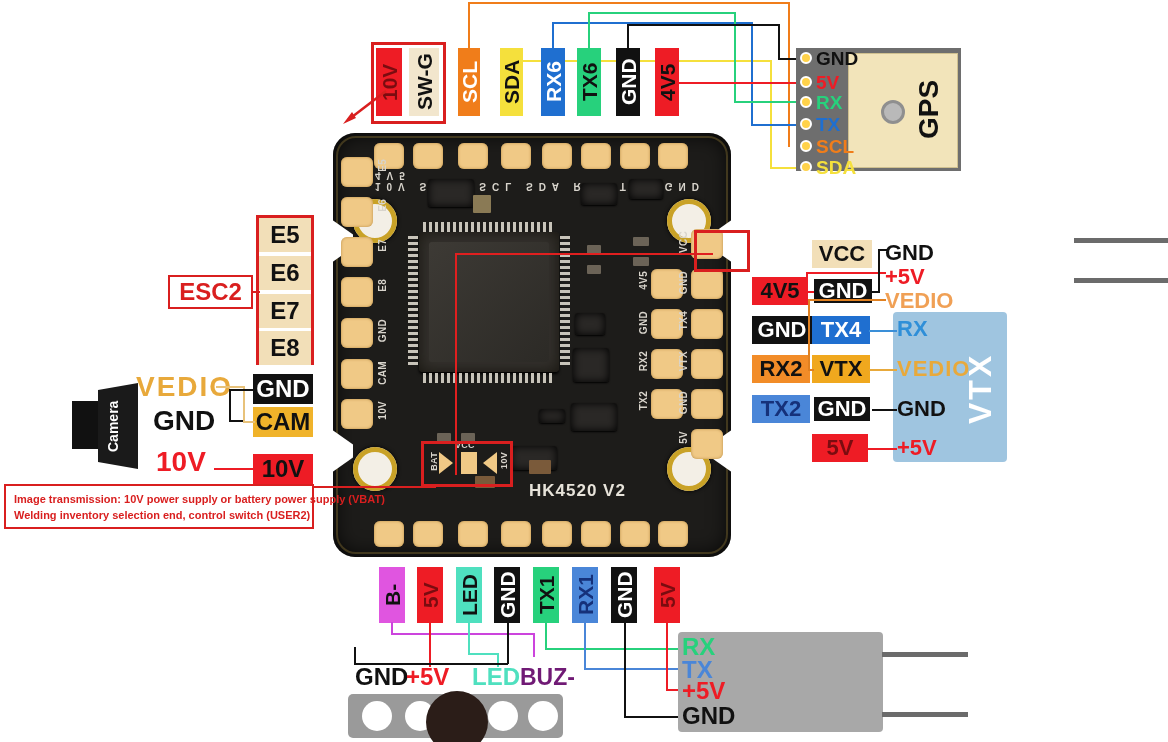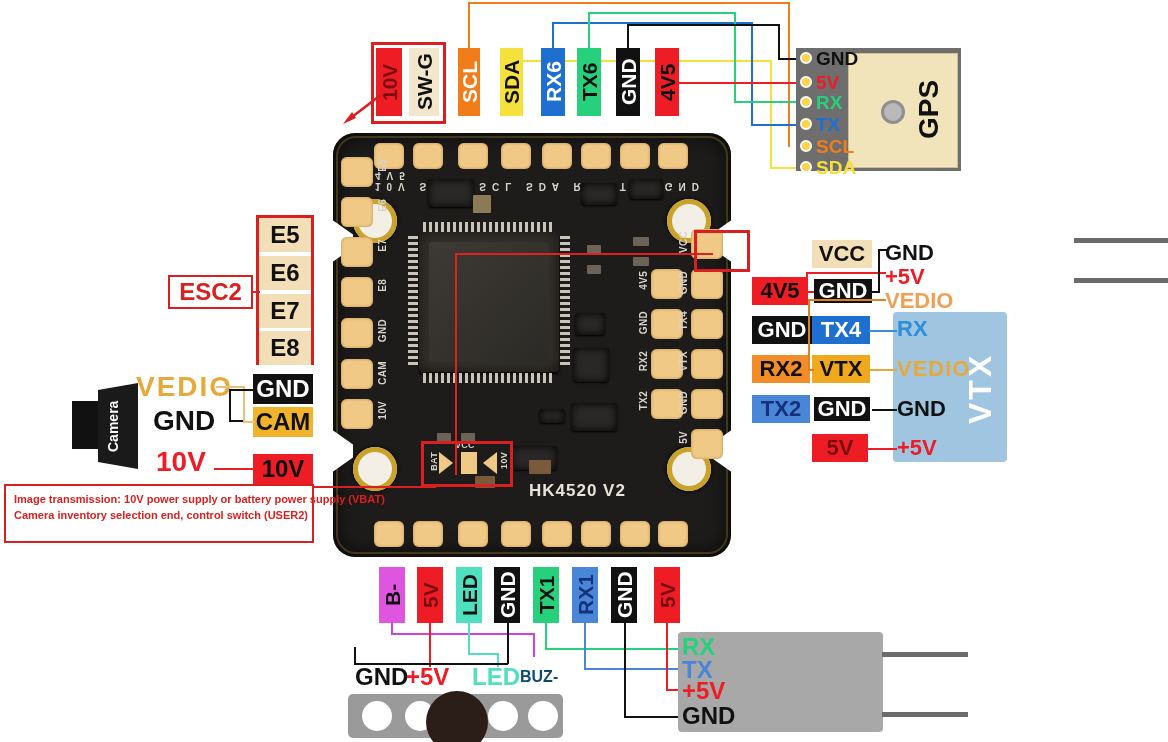--- a/index.html
+++ b/index.html
@@ -421,23 +421,23 @@
     </div>
 
   <div class="wire hw" style="left:216px;top:386px;width:28px;border-color:#e8c27a;"></div>
   <div class="wire vw" style="left:243px;top:386px;height:36px;border-color:#e8c27a;"></div>
   <div class="wire hw" style="left:243px;top:421px;width:12px;border-color:#e8c27a;"></div>
   <div class="wire hw" style="left:229px;top:420px;width:14px;border-color:#111;"></div>
   <div class="wire vw" style="left:229px;top:389px;height:32px;border-color:#111;"></div>
   <div class="wire hw" style="left:229px;top:389px;width:26px;border-color:#111;"></div>
   <div class="wire hw" style="left:214px;top:468px;width:40px;border-color:#ee1c25;"></div>
 
-  <div class="notebox" style="left:4px;top:484px;width:310px;height:59px;">
+  <div class="notebox" style="left:4px;top:484px;width:310px;height:45px;">
     <div>Image transmission: 10V power supply or battery power supply (VBAT)</div>
-    <div>Camera inventory selection end, control switch (USER2)</div>
+    <div>Welding inventory selection end, control switch (USER2)</div>
   </div>
   <div class="wire hw" style="left:313px;top:486px;width:122px;border-color:#d91f1f;"></div>
   <div class="wire vw" style="left:434px;top:486px;height:2px;border-color:#d91f1f;"></div>
 
   <div class="ant" style="left:1074px;top:238px;width:94px;"></div>
   <div class="ant" style="left:1074px;top:278px;width:94px;"></div>
   <div class="lbl" style="left:885px;top:240px;height:26px;color:#111;font-size:22px;">
       <span>GND</span>
     </div>
   <div class="lbl" style="left:885px;top:264px;height:26px;color:#ee1c25;font-size:22px;">
@@ -569,21 +569,21 @@
 
   <div class="lbl" style="left:355px;top:663px;height:28px;color:#111;font-size:24px;">
       <span>GND</span>
     </div>
   <div class="lbl" style="left:406px;top:663px;height:28px;color:#ee1c25;font-size:24px;">
       <span>+5V</span>
     </div>
   <div class="lbl" style="left:472px;top:663px;height:28px;color:#4fe0bf;font-size:24px;">
       <span>LED</span>
     </div>
-  <div class="lbl" style="left:520px;top:663px;height:28px;color:#0c4a6e;font-size:16px;">
+  <div class="lbl" style="left:520px;top:663px;height:28px;color:#701a75;font-size:23px;">
       <span>BUZ-</span>
     </div>
 
   <div class="buzbar" style="left:348px;top:694px;width:215px;height:44px;">
     <div class="buzhole" style="left:14px;top:7px;"></div>
     <div class="buzhole" style="left:57px;top:7px;"></div>
     <div class="buzhole" style="left:140px;top:7px;"></div>
     <div class="buzhole" style="left:180px;top:7px;"></div>
   </div>
   <div class="buzzer" style="left:426px;top:691px;"></div>

